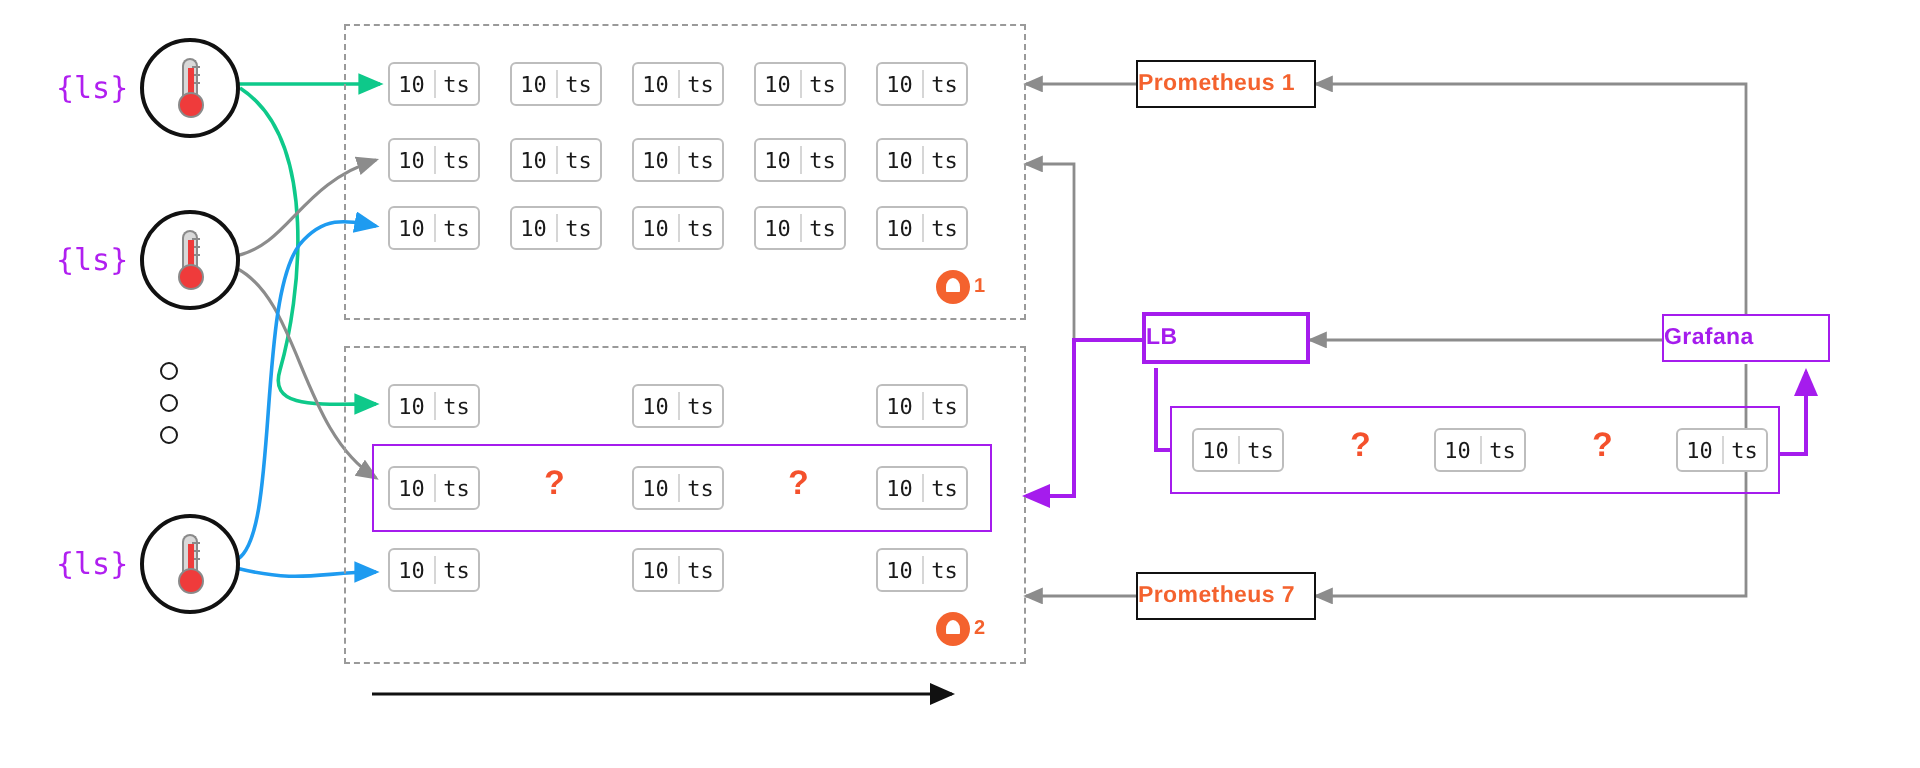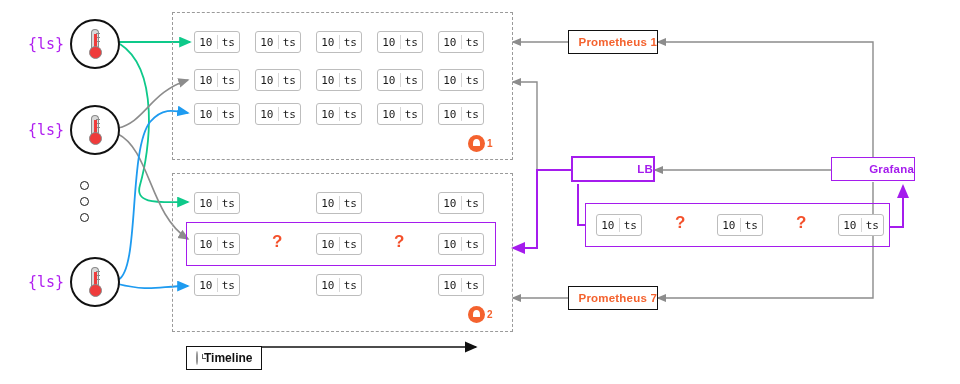--- a/index.html
+++ b/index.html
@@ -67,21 +67,21 @@
   .prom-circ .torch{
     width:7px;height:9px;background:#fff;border-radius:50% 50% 34% 34%;margin-top:-1px;
   }
   .prom-circ .bar{
     position:absolute;bottom:3.6px;left:4px;width:9px;height:2.2px;background:#f4622e;border-radius:1px;
   }
   .prom-num{font-size:10px;color:#f4622e;font-weight:600;}
 
   
   .nodebox{
-    position:absolute;box-sizing:border-box;display:flex;align-items:center;justify-content:flex-end;
+    position:absolute;box-sizing:border-box;display:flex;align-items:center;justify-content:flex-start;
     background:#fff;font-weight:bold;font-size:11.5px;letter-spacing:0.2px;
   }
   .nodebox.black{border:1.8px solid #111;color:#f4622e;}
   .nodebox.purple{border:1.8px solid #a51ced;color:#a51ced;}
   .nodebox.purple.thick{border-width:2.6px;}
 
   
   .hl-row{position:absolute;border:1.8px solid #a51ced;box-sizing:border-box;background:transparent;}
 
   
@@ -374,24 +374,20 @@
   </div>
 
   <svg style="position:absolute;left:186px;top:340px;width:300px;height:14px;" viewBox="0 0 300 14">
     <defs>
       <marker id="ah-black" markerWidth="8" markerHeight="8" refX="7" refY="3.5" orient="auto">
         <path d="M0,0 L8,3.5 L0,7 z" fill="#111"></path>
       </marker>
     </defs>
     <path d="M0,7 L290,7" stroke="#111" stroke-width="1.6" fill="none" marker-end="url(#ah-black)"></path>
   </svg>
-  <div class="timeline-box" style="left:186px;top:346px;width:76px;height:24px;">
-    <span class="clock"></span>
-    <span class="label">Timeline</span>
-  </div>
 
   <div class="nodebox black" style="left:568px;top:30px;width:90px;height:24px;">
     <span>Prometheus 1</span>
   </div>
 
   <div class="nodebox black" style="left:568px;top:286px;width:90px;height:24px;">
     <span>Prometheus 7</span>
   </div>
 
   <div class="nodebox purple" style="left:831px;top:157px;width:84px;height:24px;">

